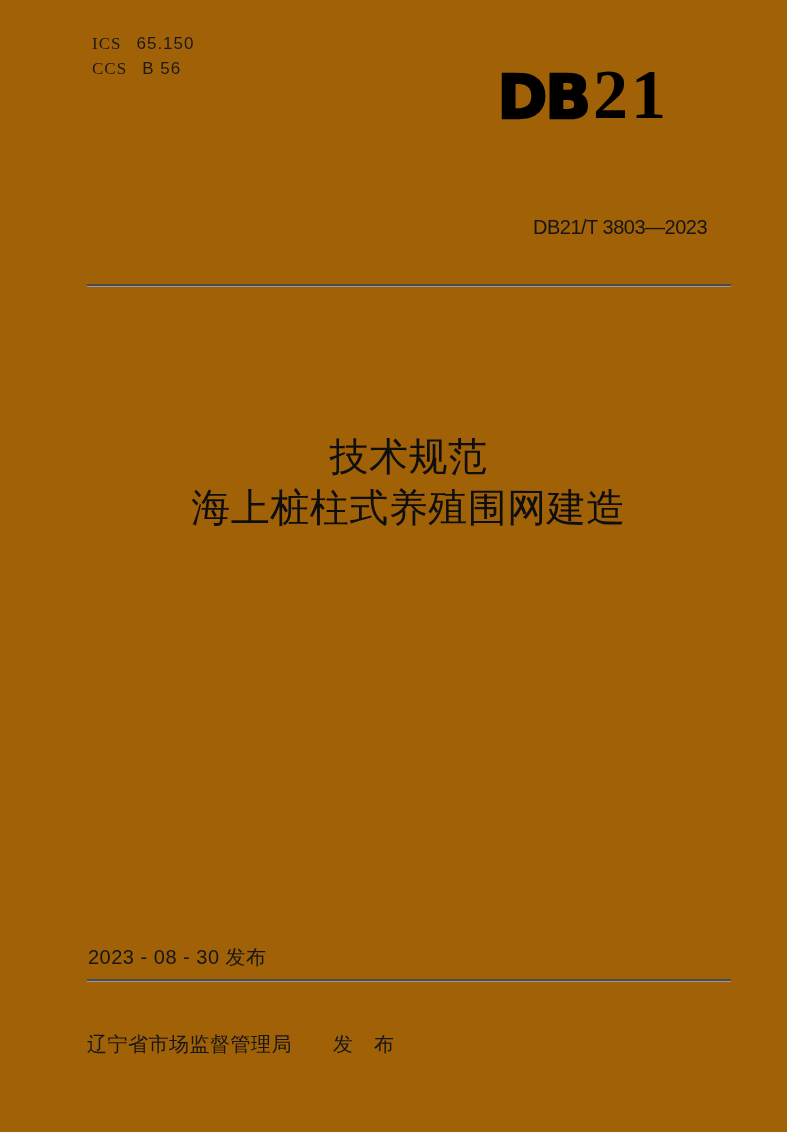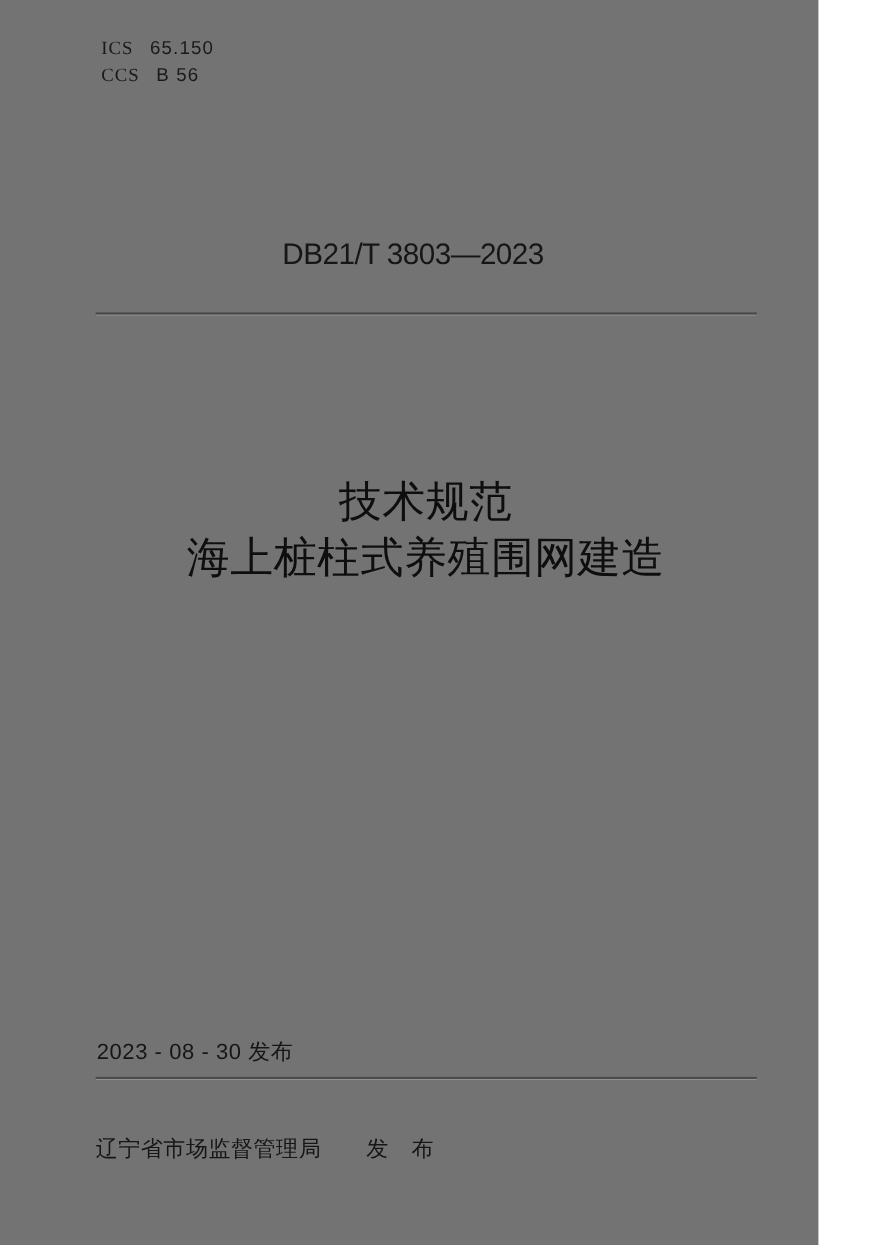--- a/index.html
+++ b/index.html
@@ -4,24 +4,25 @@
 <style>
   html, body {
     margin: 0;
     padding: 0;
     background: #ffffff;
   }
   .page {
     position: relative;
     width: 744px;
     height: 1132px;
-    background: #737373;
+    background: #a16207;
     color: #111111;
     font-family: "Liberation Sans", sans-serif;
     overflow: hidden;
+    padding-left: 43px;
   }
 
   
   .ics-block {
     position: absolute;
     left: 92px;
     top: 31px;
     font-size: 17px;
     line-height: 25px;
     color: #1a1a1a;
@@ -76,24 +77,24 @@
     text-justify: inter-character;
     line-height: 42px;
   }
 
   
   .standard-code {
     position: absolute;
     left: 87px;
     right: 57px;
     top: 216px;
-    text-align: center;
+    text-align: right;
     padding-right: 23px;
     box-sizing: border-box;
-    font-size: 27px;
+    font-size: 20px;
     letter-spacing: -0.5px;
     color: #161616;
   }
 
   .rule {
     position: absolute;
     left: 87px;
     right: 56px;
     height: 2px;
     background: #4a4a4a;
@@ -166,20 +167,23 @@
 
   <div class="ics-block">
     <div class="code-line">
       <span class="code-label">ICS</span><span class="code-value">65.150</span>
     </div>
     <div class="code-line">
       <span class="code-label">CCS</span><span class="code-value">B 56</span>
     </div>
   </div>
 
+  <div class="logo">
+    <span class="logo-db">DB</span><span class="logo-num">21</span>
+  </div>
 
 
   <div class="standard-code">DB21/T 3803—2023</div>
 
   <div class="rule rule-top"></div>
 
   <div class="doc-title">
     <div>技术规范</div>
     <div>海上桩柱式养殖围网建造</div>
   </div>

